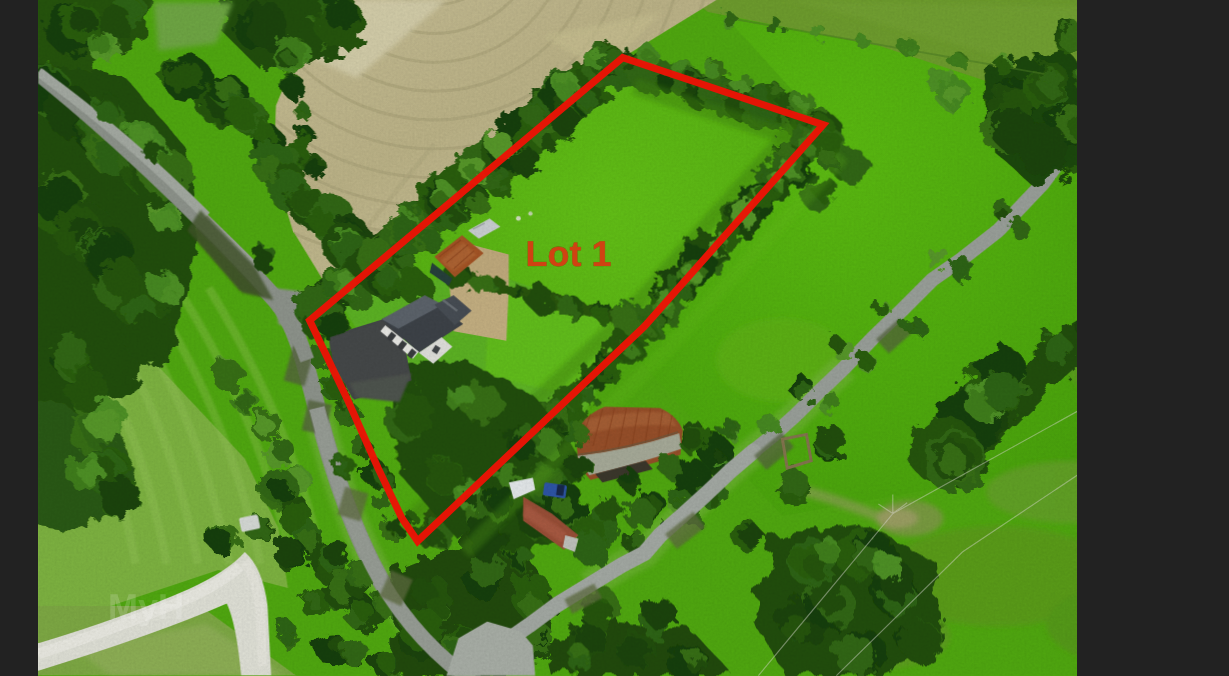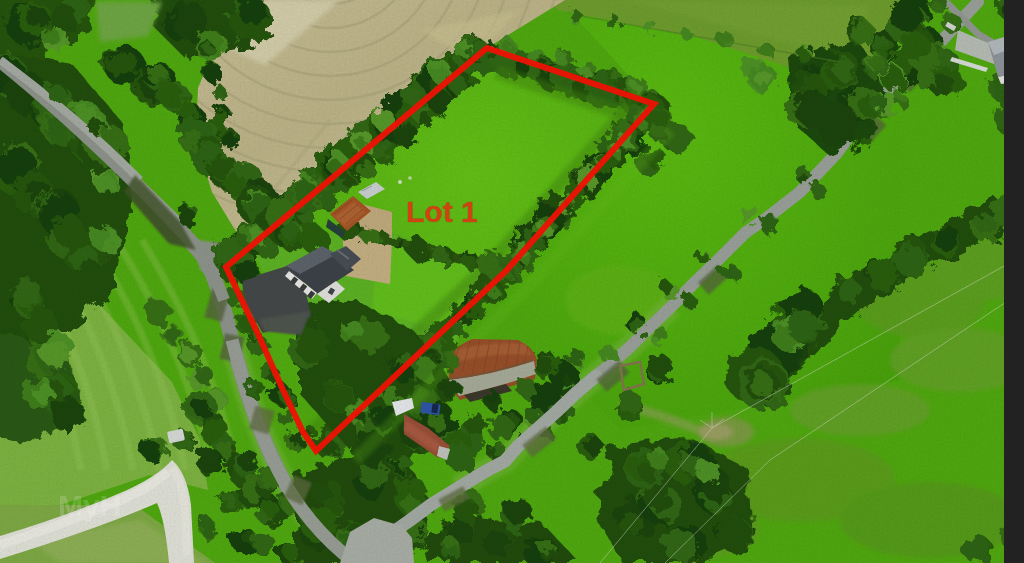--- a/index.html
+++ b/index.html
@@ -1,16 +1,16 @@
 <!DOCTYPE html>
 <html><head>
 <meta charset="utf-8">
 <style>
 html,body{margin:0;padding:0;background:#222;}
-#wrap{width:1004px;height:563px;overflow:hidden;position:relative;font-family:"Liberation Sans",sans-serif;}
+#wrap{width:865px;height:563px;overflow:hidden;position:relative;font-family:"Liberation Sans",sans-serif;margin-left:32px;}
 </style>
 </head>
 <body>
 <div id="wrap">
 <svg width="1024" height="563" viewBox="0 0 1024 563" xmlns="http://www.w3.org/2000/svg" style="filter:blur(0.5px)">
 <defs>
 <filter id="bushy" x="-20%" y="-20%" width="140%" height="140%">
 <feTurbulence type="fractalNoise" baseFrequency="0.09" numOctaves="3" seed="7" result="n"></feTurbulence>
 <feDisplacementMap in="SourceGraphic" in2="n" scale="16"></feDisplacementMap>
 </filter>

